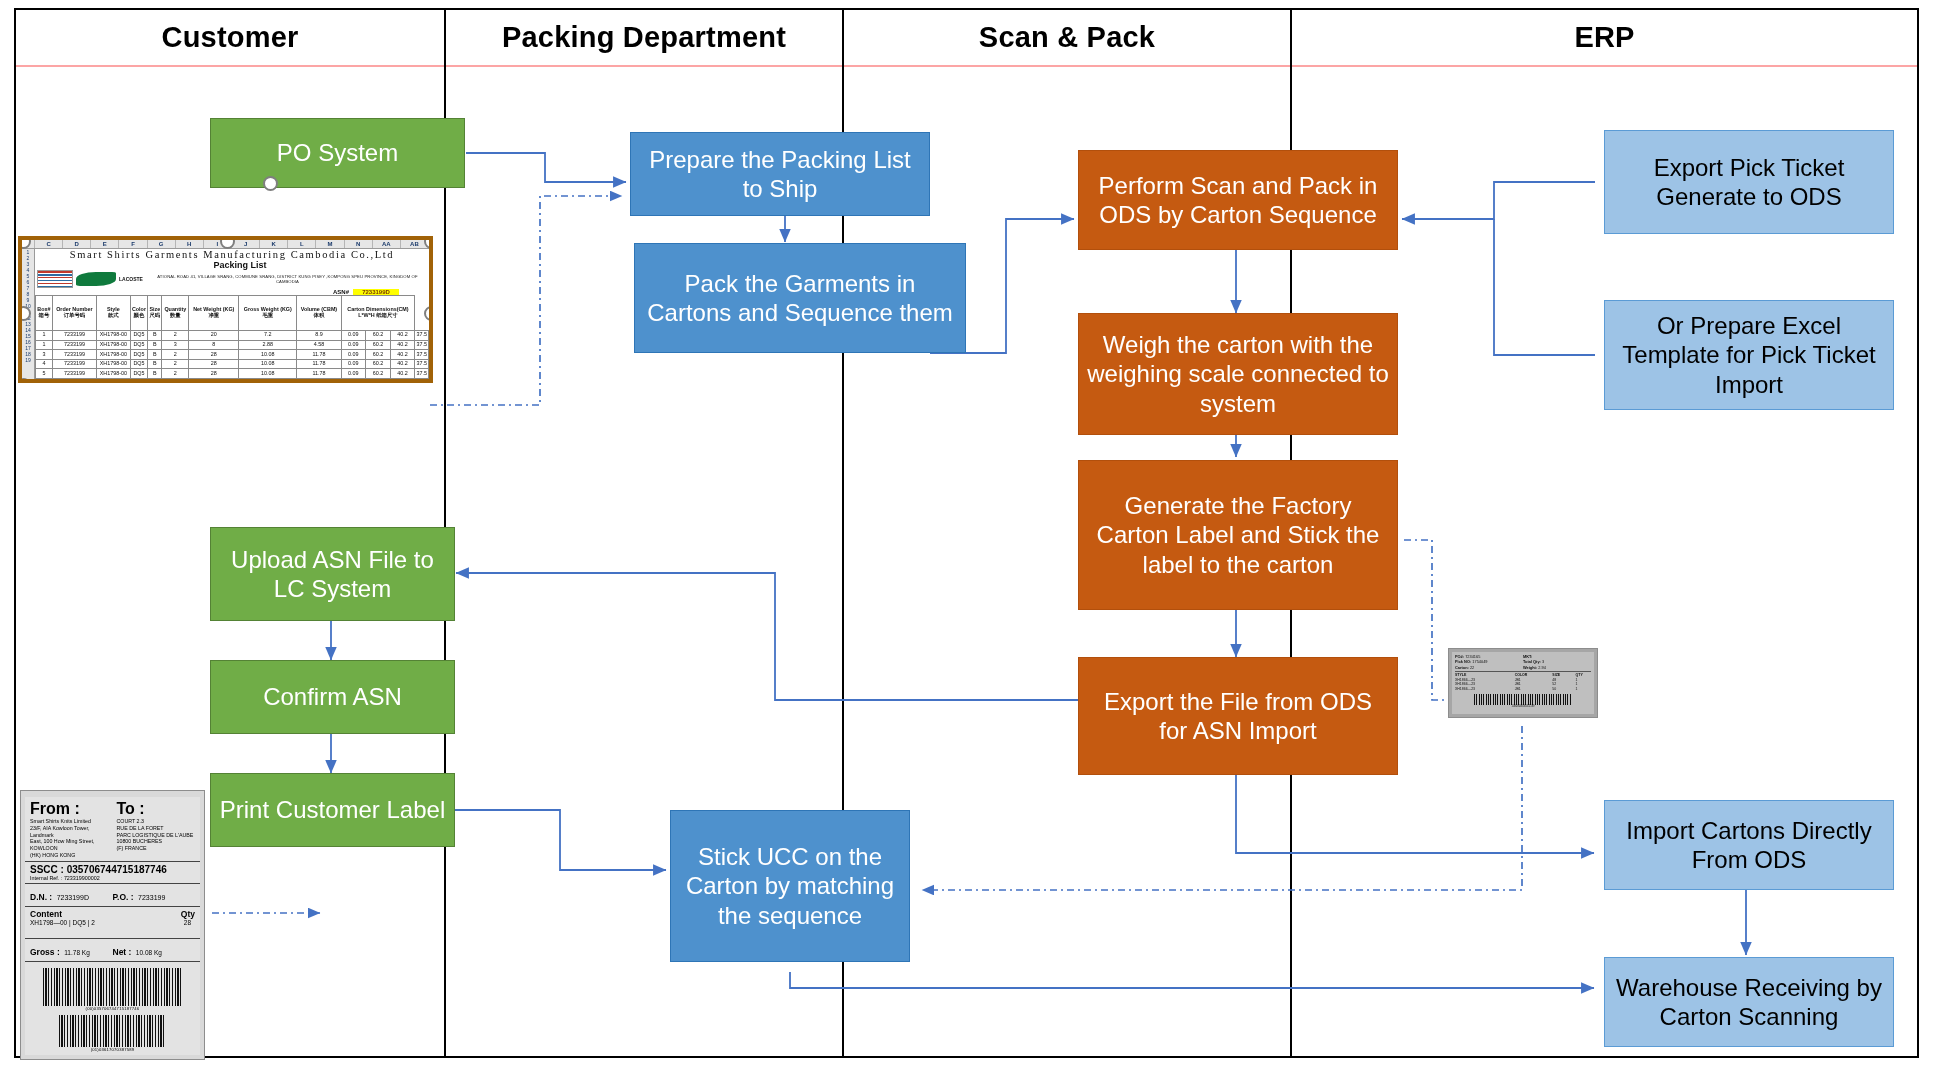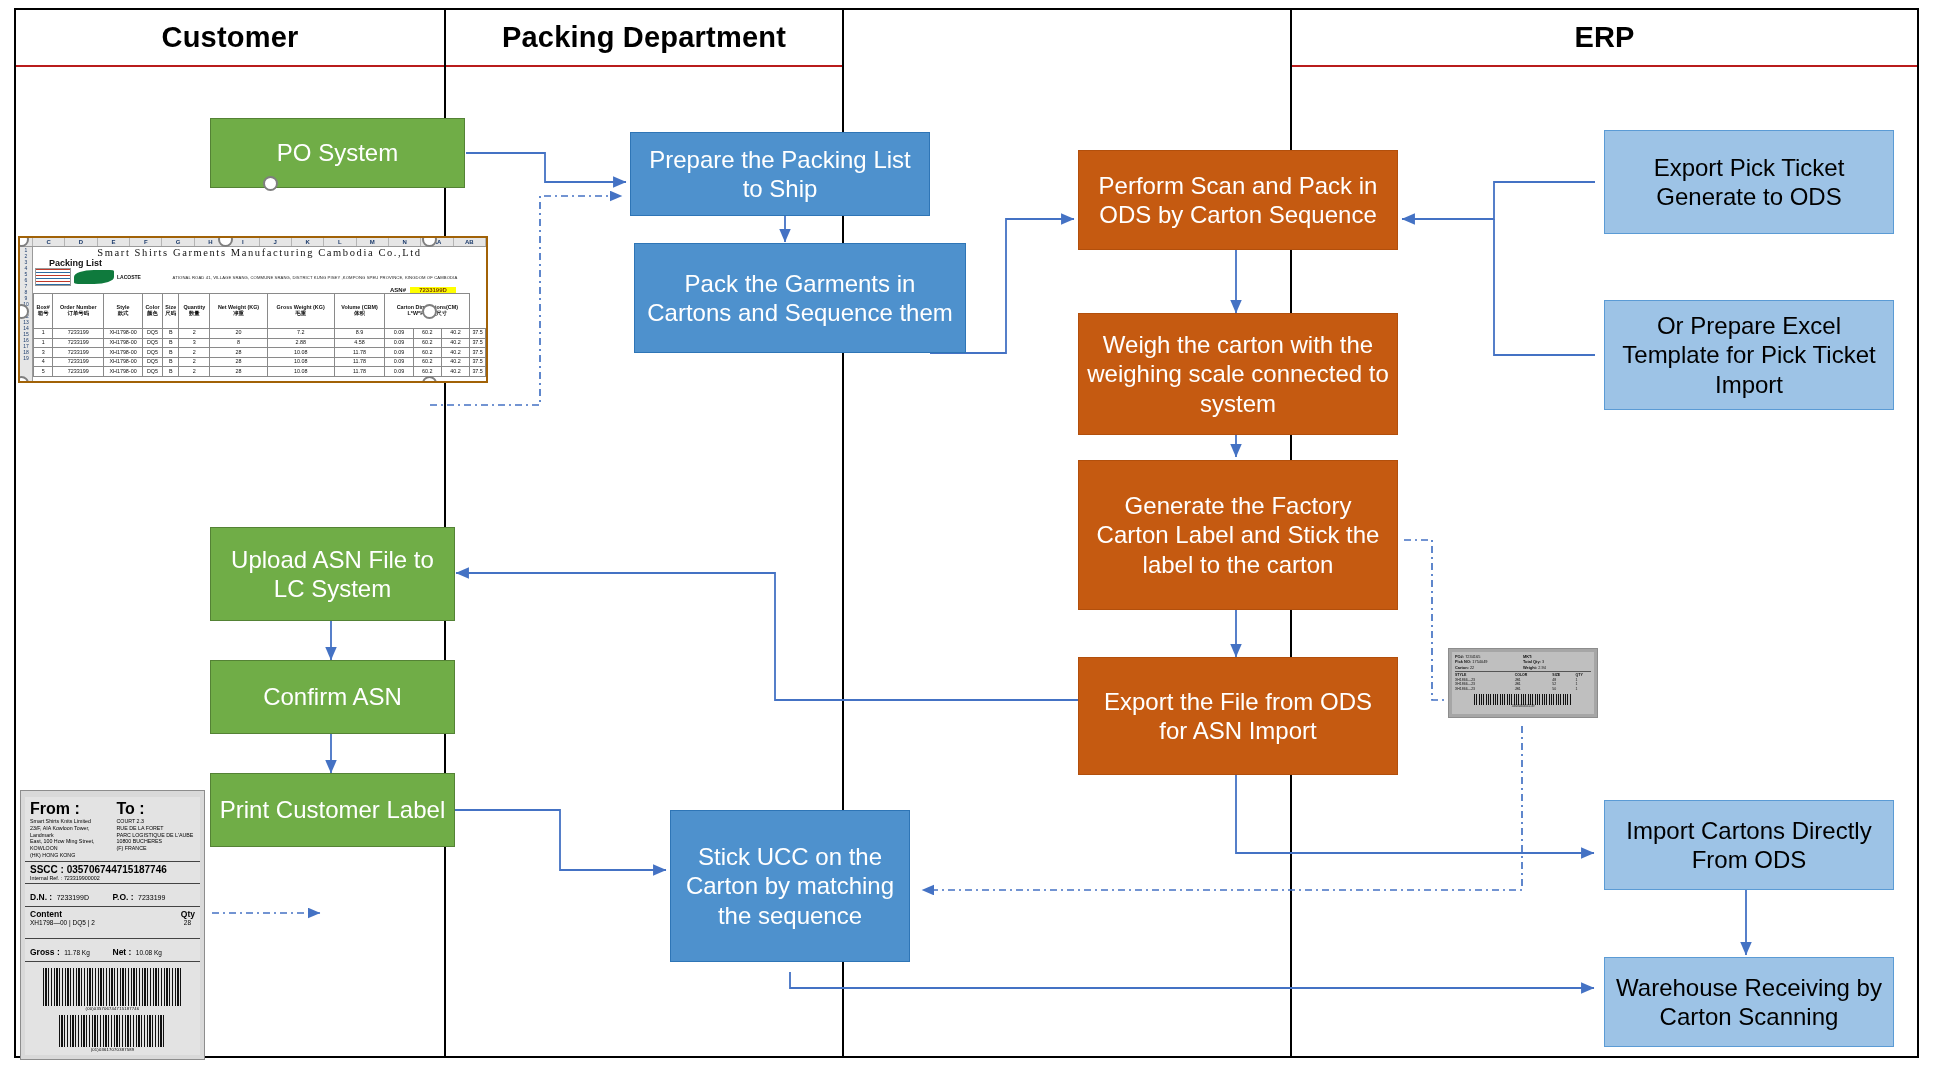--- a/index.html
+++ b/index.html
@@ -3,52 +3,52 @@
 <meta charset="utf-8">
 <style>
   html,body{margin:0;padding:0;background:#ffffff;}
   body{width:1933px;height:1066px;position:relative;overflow:hidden;
        font-family:"Liberation Sans","DejaVu Sans",sans-serif;}
 
   
   #swimlanes{position:absolute;left:14px;top:8px;width:1905px;height:1050px;}
   .lane{position:absolute;top:0;bottom:0;border:2px solid #000;box-sizing:border-box;}
   .lane-header{position:absolute;left:0;right:0;top:0;height:57px;
-       border-bottom:2px solid #b91c1c;box-sizing:border-box;
+       border-bottom:2px solid #fca5a5;box-sizing:border-box;
        display:flex;align-items:center;justify-content:center;}
   .lane-title{font-size:29px;font-weight:bold;color:#000;letter-spacing:.2px;}
   .lane-body{position:absolute;left:0;right:0;top:57px;bottom:0;}
 
   
   .node{position:absolute;box-sizing:border-box;display:flex;
         align-items:center;justify-content:center;text-align:center;
         line-height:1.22;padding:4px 8px;}
   .node span{display:block;width:100%;}
   .green{background:#70AD47;border:1px solid #548235;color:#ffffff;font-size:24px;}
   .blue{background:#4E91CD;border:1px solid #2E75B6;color:#ffffff;font-size:24px;}
   .orange{background:#C55A11;border:1px solid #B24F0C;color:#ffffff;font-size:24px;}
   .ltblue{background:#9DC3E6;border:1px solid #5B9BD5;color:#000000;font-size:24px;}
 
   
   #wires{position:absolute;left:0;top:0;width:1933px;height:1066px;
          pointer-events:none;}
 
   
   .imgframe{position:absolute;box-sizing:border-box;background:#fff;}
-  #packing-list{left:18px;top:236px;width:470px;height:147px;
-       border:2px solid #a16207;overflow:hidden;font-size:5px;color:#111;}
+  #packing-list{left:18px;top:236px;width:415px;height:147px;
+       border:4px solid #a16207;overflow:hidden;font-size:5px;color:#111;}
   .xl-colhdr{display:flex;height:8px;background:#e6e6e6;border-bottom:1px solid #9a9a9a;
        font-size:6px;font-weight:bold;color:#1a3a6b;}
   .xl-colhdr div{border-right:1px solid #b5b5b5;display:flex;align-items:center;
        justify-content:center;}
   .xl-rowhdr{width:12px;background:#e6e6e6;border-right:1px solid #9a9a9a;
        font-size:5px;color:#1a3a6b;text-align:center;flex:none;}
   .pl-title{text-align:center;font-family:"Liberation Serif","DejaVu Serif",serif;
        font-size:10.5px;letter-spacing:1.6px;white-space:nowrap;}
-  .pl-sub{font-weight:bold;font-size:9px;padding-left:16px;}
+  .pl-sub{text-align:center;font-weight:bold;font-size:9px;padding-left:16px;}
   .pl-addr{font-size:4.2px;letter-spacing:.1px;text-align:center;color:#222;}
   .pl-asn{font-size:6px;font-weight:bold;text-align:center;}
   .pl-asn-val{background:#ffff00;font-weight:bold;font-size:6px;text-align:center;color:#7a3b00;}
   table.pl{border-collapse:collapse;width:100%;font-size:5.4px;}
   table.pl th,table.pl td{border:.5px solid #8a8a8a;text-align:center;padding:0;
        line-height:1.08;}
   table.pl th{font-weight:bold;font-size:5.4px;height:34px;vertical-align:middle;}
   table.pl td{height:8.6px;}
   .lac-logo{display:inline-block;width:34px;height:16px;background:
        repeating-linear-gradient(180deg,#c0392b 0 1.5px,#fff 1.5px 3px,#2d6ca2 3px 4.5px,#fff 4.5px 6px);
@@ -98,20 +98,23 @@
   </div>
 
   <div class="lane" style="left:430px;width:400px;">
     <div class="lane-header">
       <div class="lane-title">Packing Department</div>
     </div>
     <div class="lane-body"></div>
   </div>
 
   <div class="lane" style="left:828px;width:450px;">
+    <div class="lane-header">
+      <div class="lane-title">Scan &amp; Pack</div>
+    </div>
     <div class="lane-body"></div>
   </div>
 
   <div class="lane" style="left:1276px;width:629px;">
     <div class="lane-header">
       <div class="lane-title">ERP</div>
     </div>
     <div class="lane-body"></div>
   </div>
 </div>

